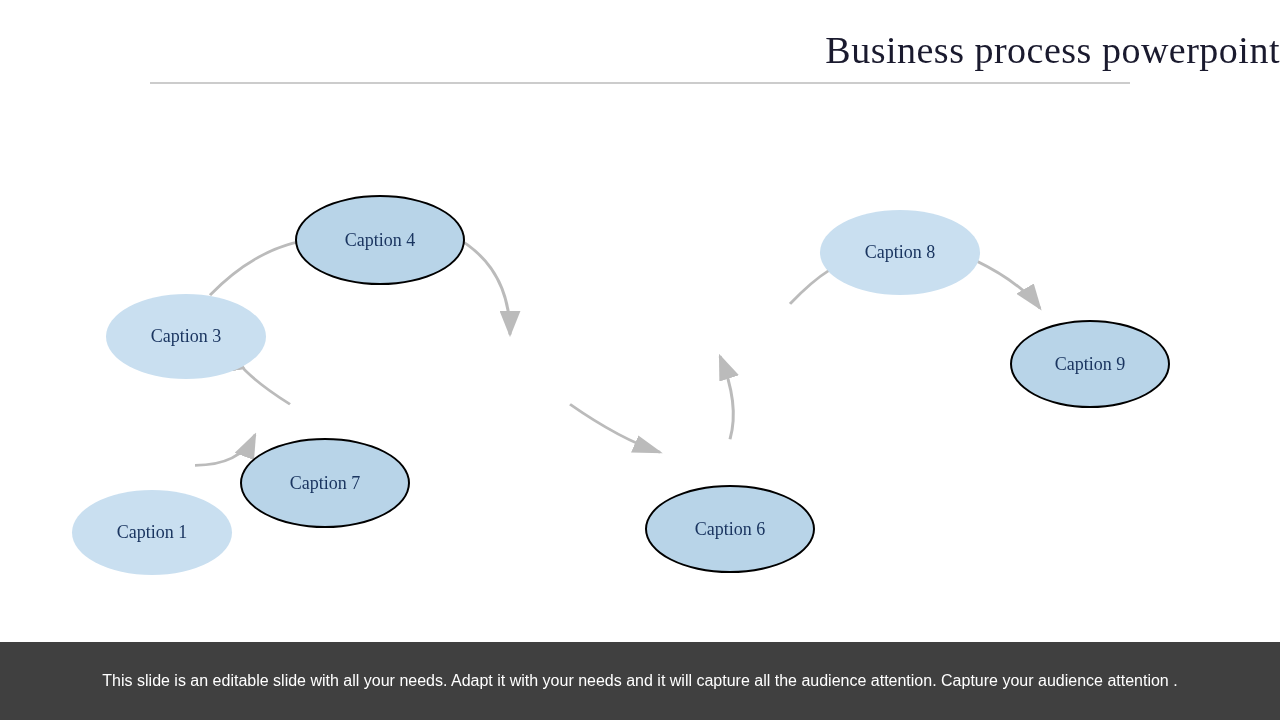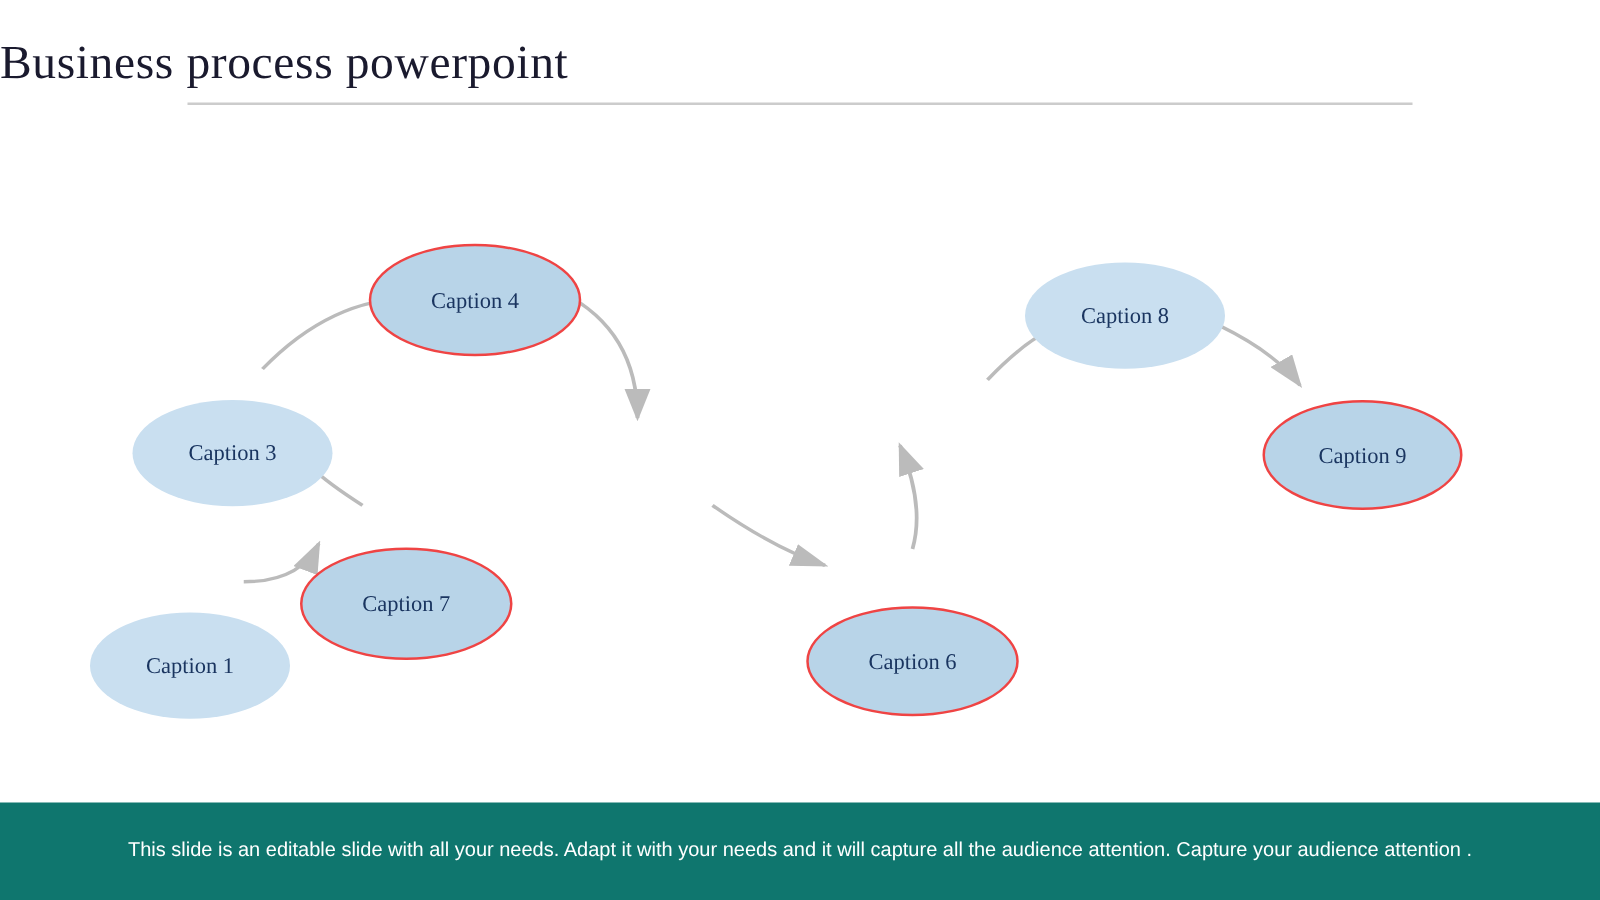--- a/index.html
+++ b/index.html
@@ -14,21 +14,21 @@
     }
 
     .slide {
       width: 1280px;
       height: 720px;
       position: relative;
       background: #ffffff;
     }
 
     .header {
-      text-align: left;
+      text-align: right;
       padding: 28px 0 12px 0;
     }
 
     .title {
       font-size: 38px;
       font-weight: normal;
       color: #1a1a2e;
       letter-spacing: 0.5px;
     }
 
@@ -69,35 +69,35 @@
       pointer-events: all;
     }
 
     .node-light {
       background: #c9dff0;
       border: none;
     }
 
     .node-dark {
       background: #b8d4e8;
-      border: 2px solid #ef4444;
+      border: 2px solid #000000;
     }
 
     
     #node1 {
       width: 160px; height: 85px;
       left: 72px; top: 400px;
     }
     #node2 {
       width: 170px; height: 90px;
       left: 240px; top: 348px;
     }
     #node3 {
       width: 160px; height: 85px;
-      left: 106px; top: 230px;
+      left: 106px; top: 204px;
     }
     #node4 {
       width: 170px; height: 90px;
       left: 295px; top: 105px;
     }
     #node5 {
       width: 185px; height: 100px;
       left: 470px; top: 265px;
     }
     #node6 {
@@ -116,21 +116,21 @@
       width: 160px; height: 88px;
       left: 1010px; top: 230px; font-family: Liberation Serif, serif;
     }
 
     .footer {
       position: absolute;
       bottom: 0;
       left: 0;
       right: 0;
       height: 78px;
-      background: #0f766e;
+      background: #404040;
       display: flex;
       align-items: center;
       justify-content: center;
       padding: 0 60px;
     }
 
     .footer-text {
       color: #ffffff;
       font-size: 16px;
       text-align: center;

